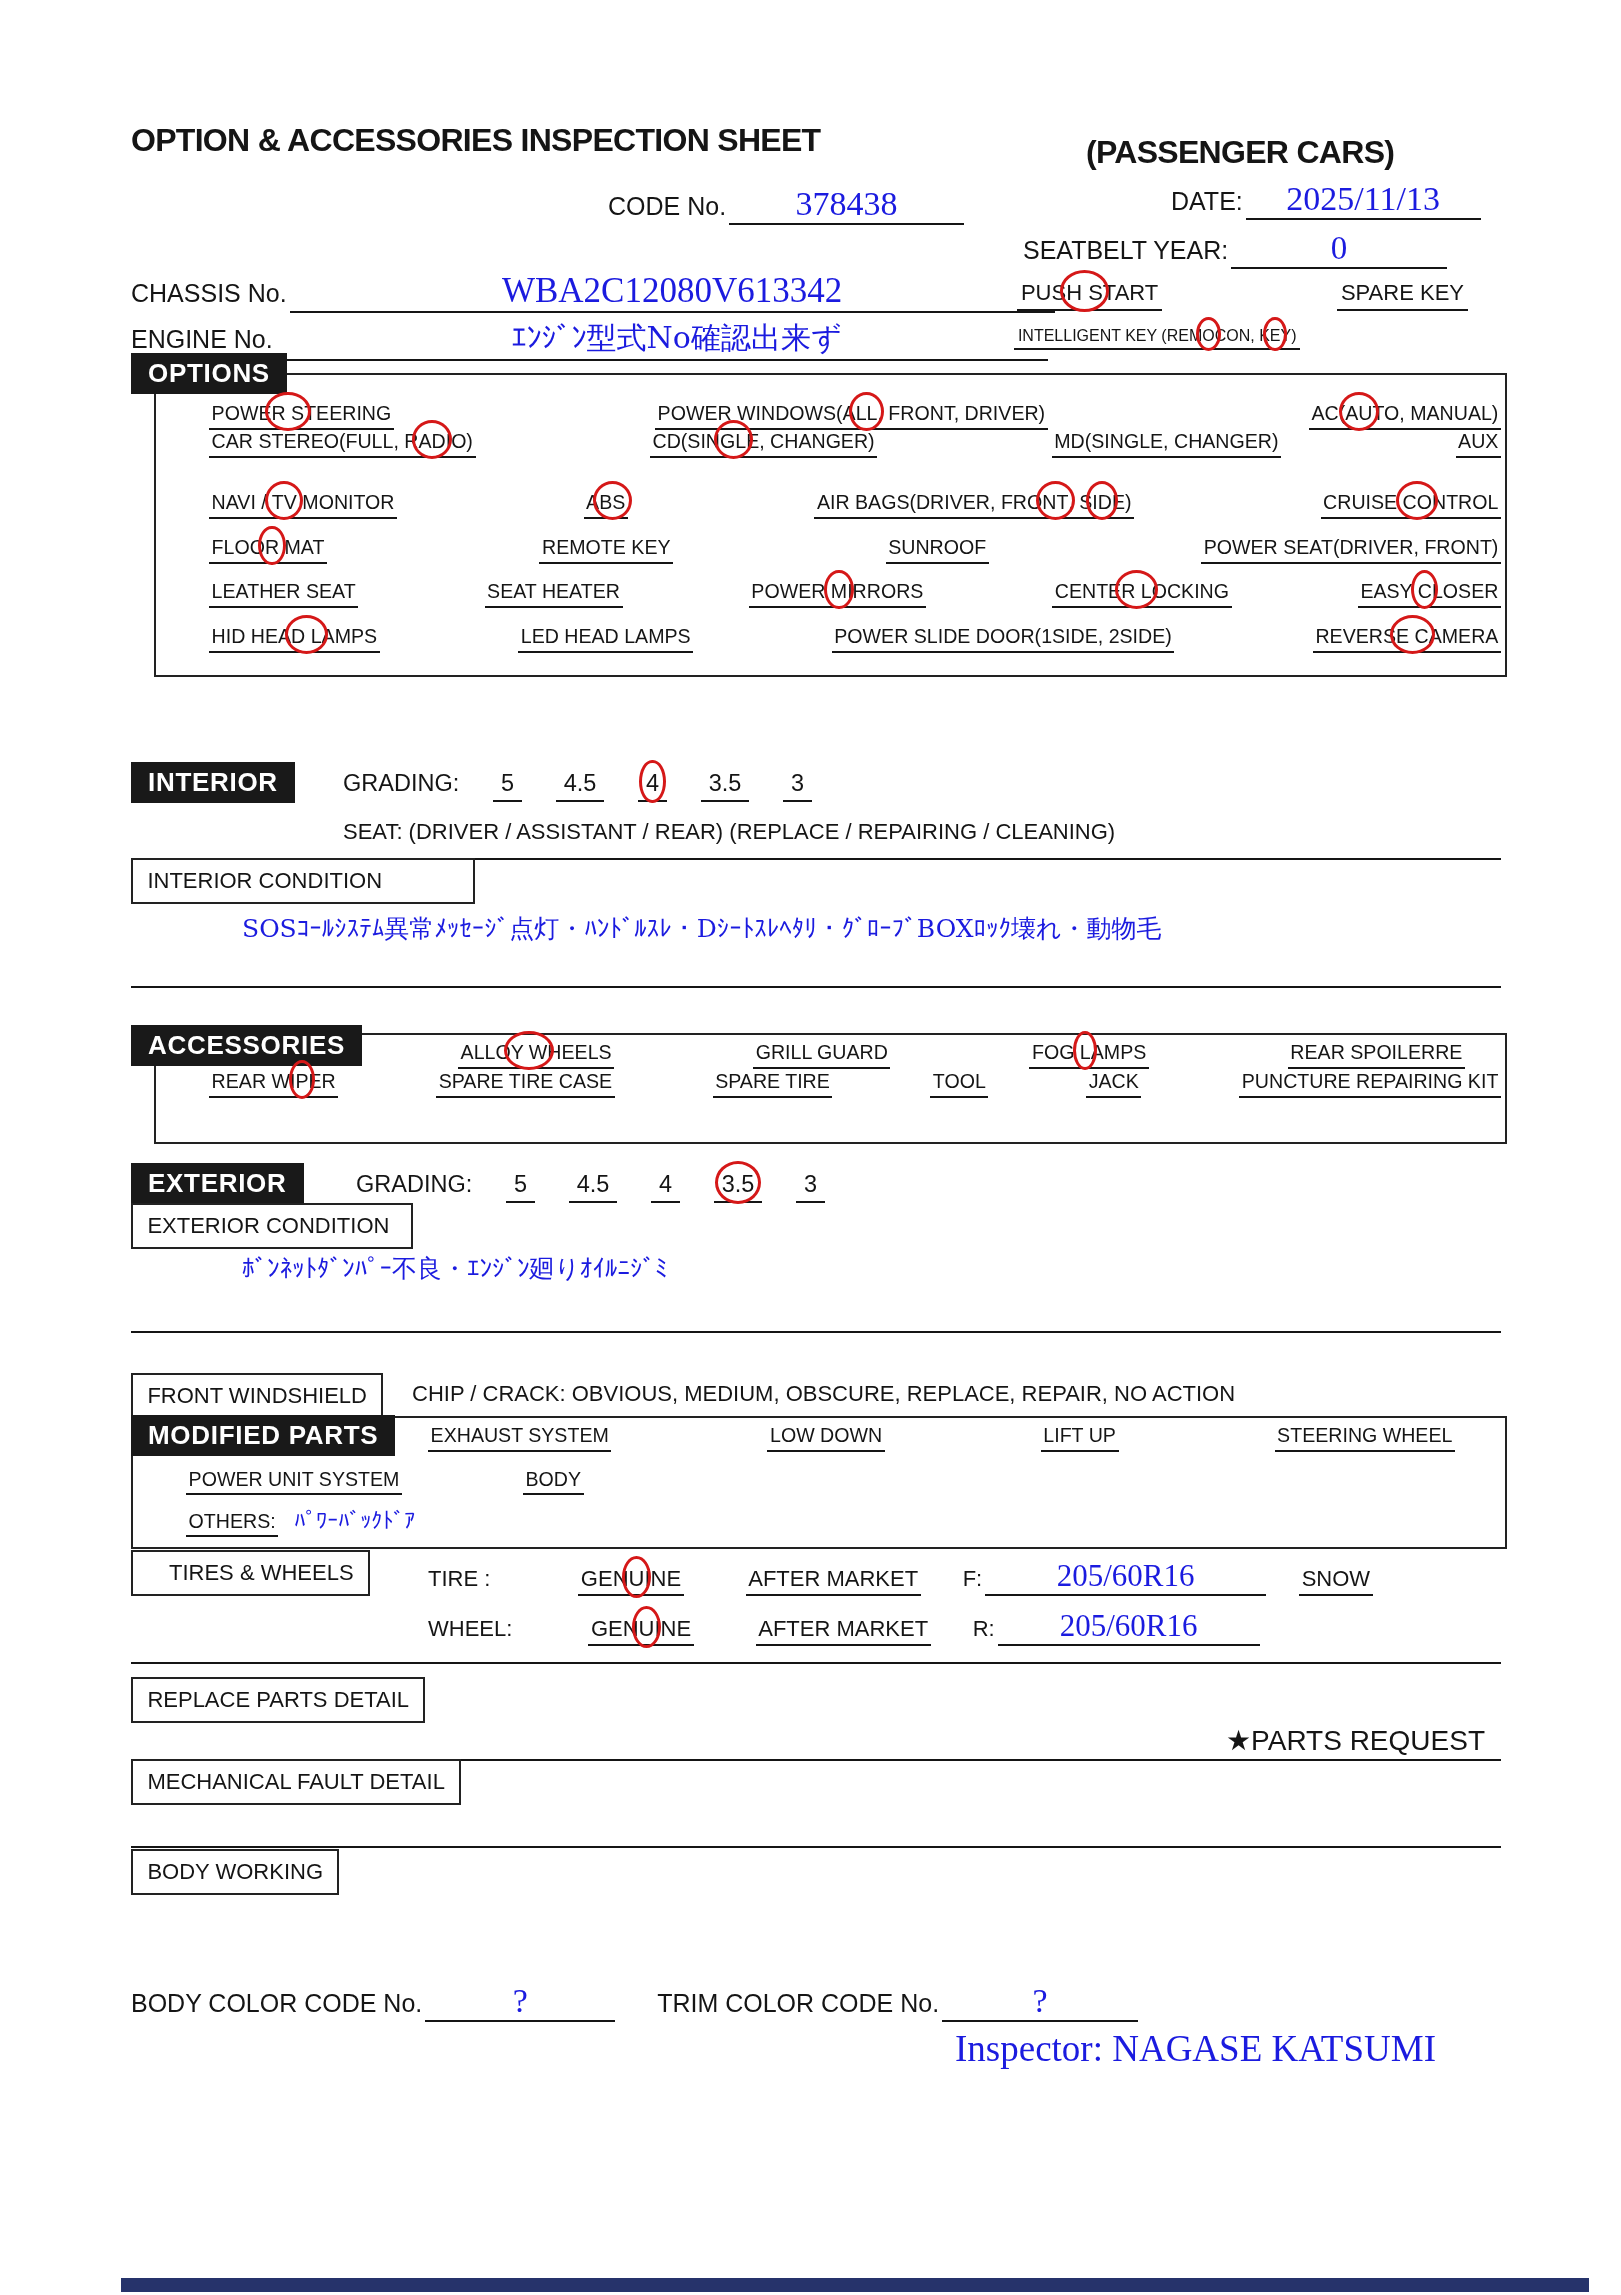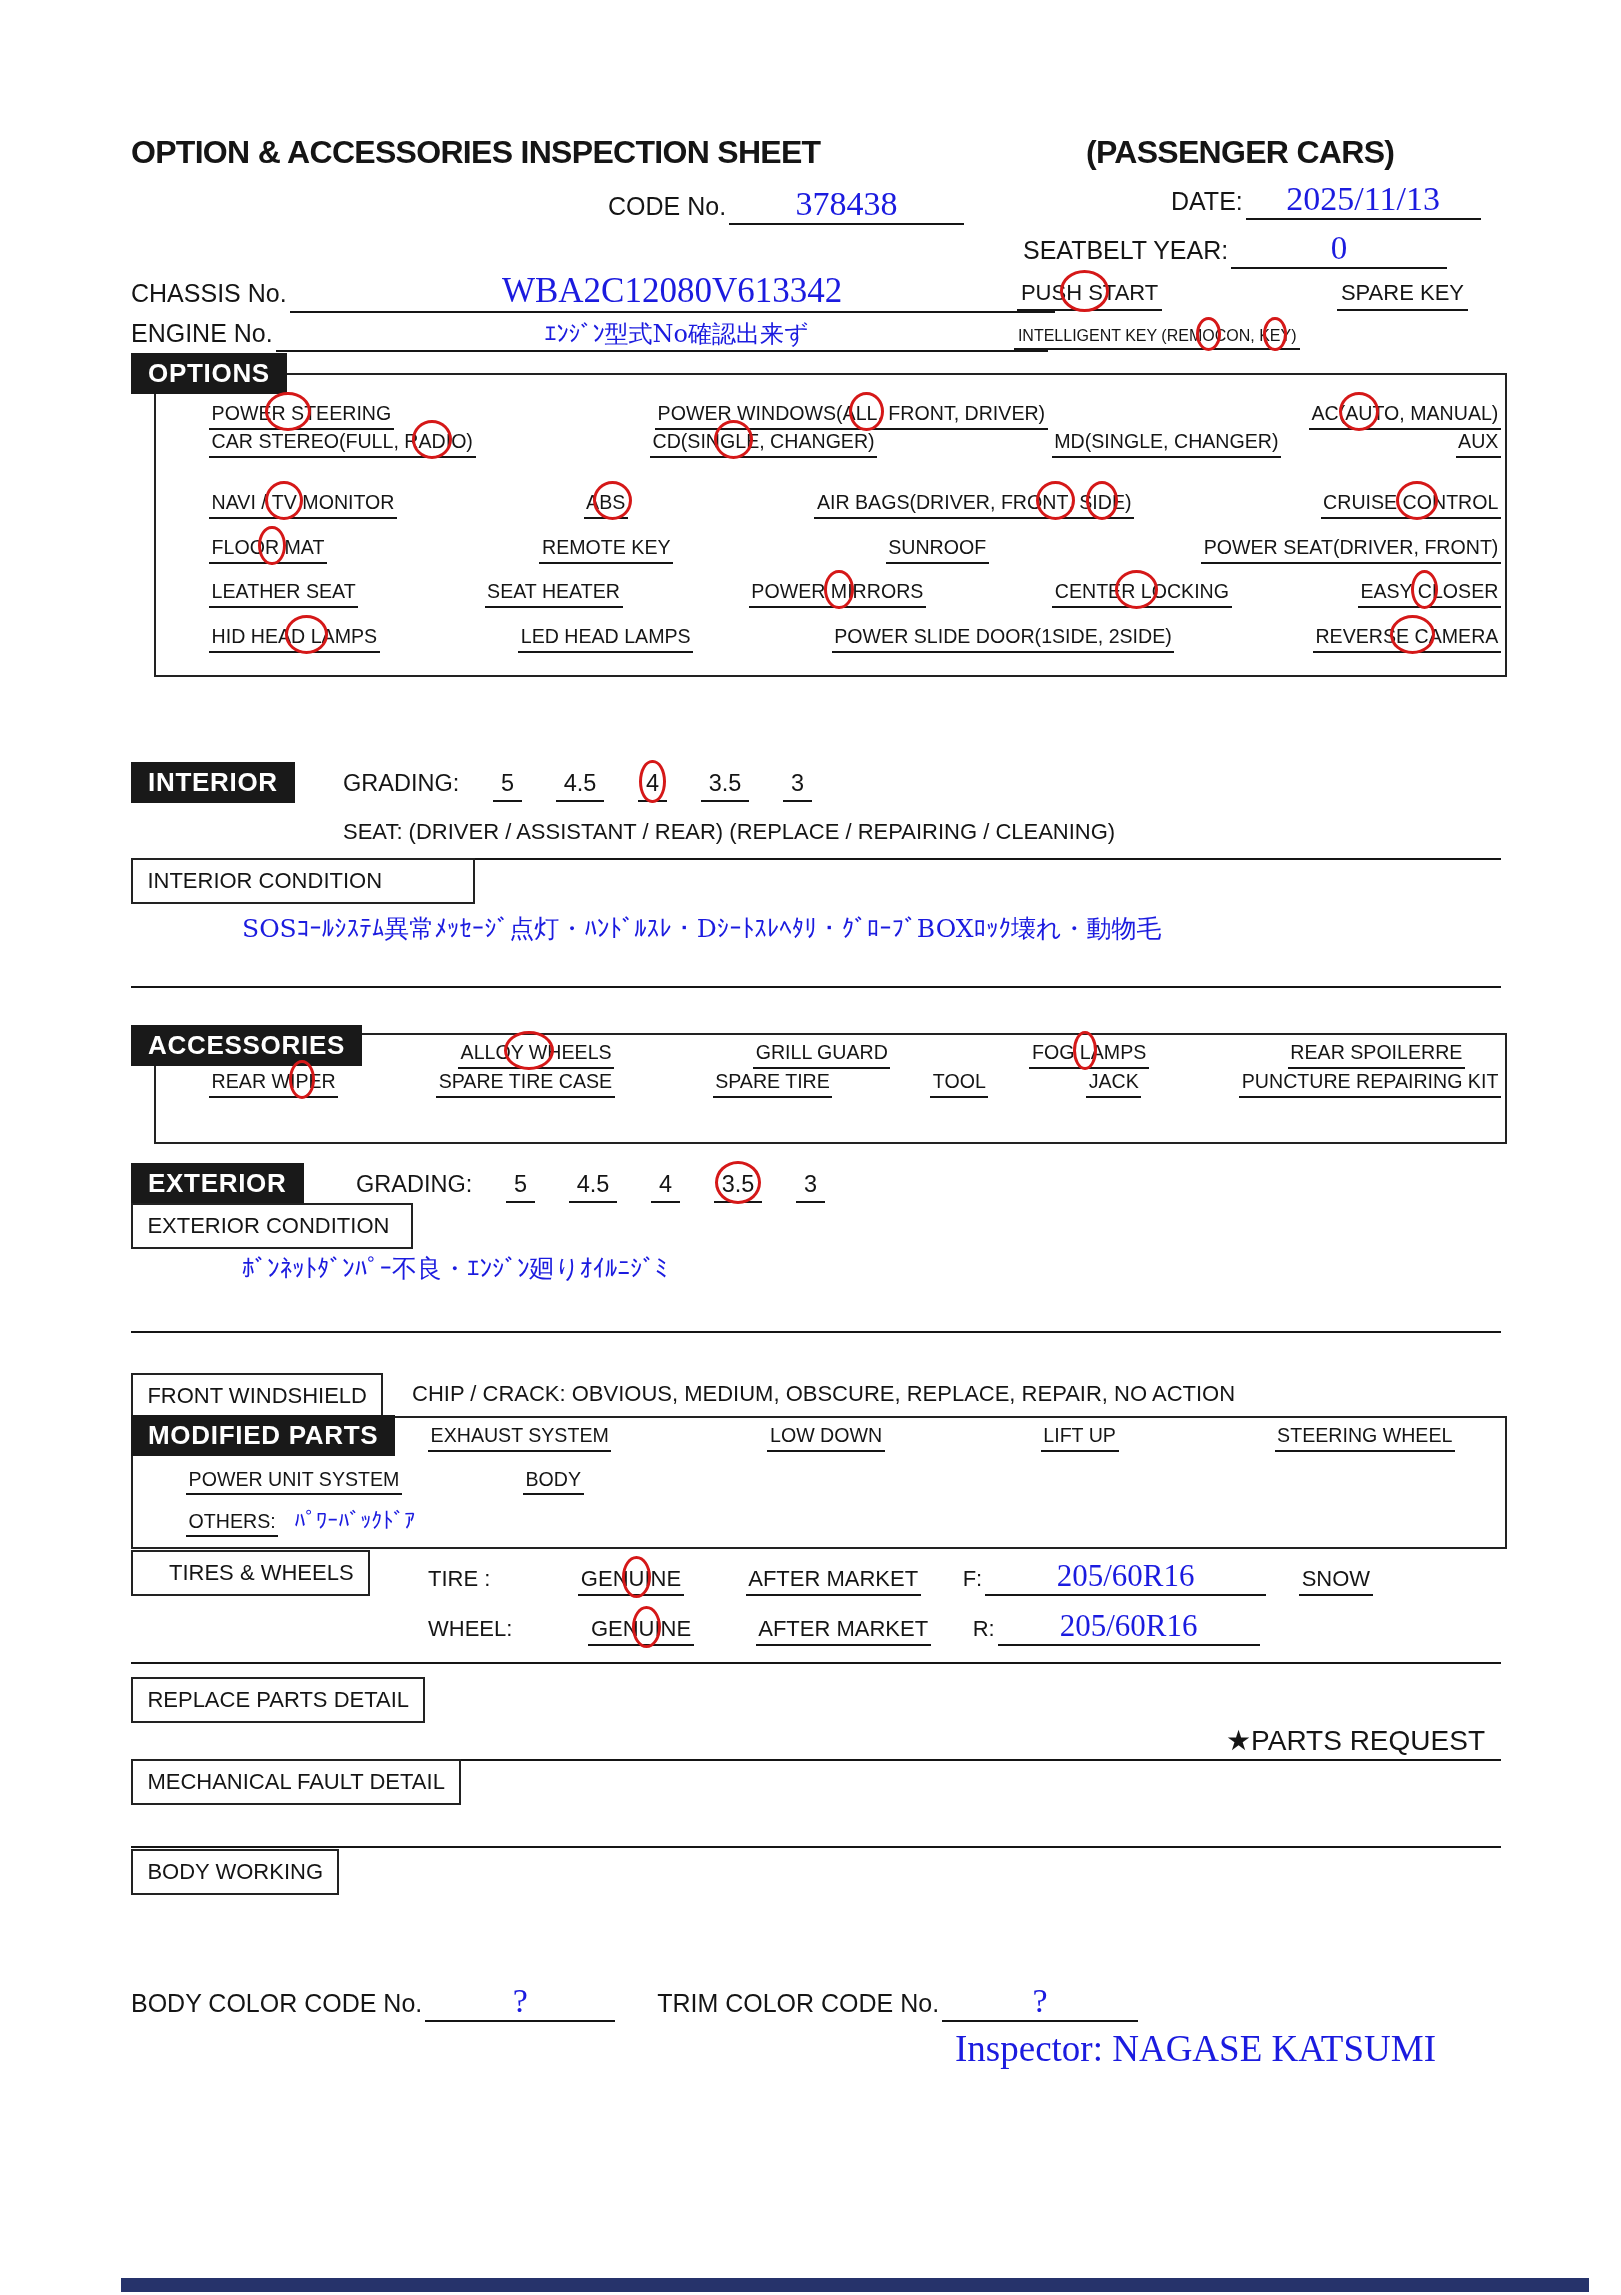--- a/index.html
+++ b/index.html
@@ -30,21 +30,21 @@
   }
   .grades{display:inline-flex;gap:34px;align-items:baseline;font-size:23.5px;}
   .grade{border-bottom:2.6px solid #151515;padding:0 7.8px 2.6px;}
   .footer-bar{position:absolute;background:#26336b;}
 </style>
 </head>
 <body>
 
 <div class="page">
 
-  <div class="abs title" style="left:131px;top:134px;">OPTION &amp; ACCESSORIES INSPECTION SHEET</div>
+  <div class="abs title" style="left:131px;top:122px;">OPTION &amp; ACCESSORIES INSPECTION SHEET</div>
   <div class="abs title" style="left:1086px;top:134px;">(PASSENGER CARS)</div>
 
   <div class="abs" style="left:608px;top:185px;">
     <span class="lbl">CODE No.</span>
     <span class="fill-line" style="width:235px;"><span class="blue" style="font-size:34px;">378438</span></span>
   </div>
   <div class="abs" style="left:1171px;top:180px;">
     <span class="lbl">DATE:</span>
     <span class="fill-line" style="width:235px;"><span class="blue" style="font-size:34px;">2025/11/13</span></span>
   </div>
@@ -55,21 +55,21 @@
 
   <div class="abs" style="left:131px;top:271px;">
     <span class="lbl">CHASSIS No.</span>
     <span class="fill-line" style="width:765px;"><span class="blue" style="font-size:35px;">WBA2C12080V613342</span></span>
   </div>
   <div class="abs lbl-sm u" style="left:1017px;top:280px;">PUS<span class="circ">H S</span>TART</div>
   <div class="abs lbl-sm u" style="left:1337px;top:280px;">SPARE KEY</div>
 
   <div class="abs" style="left:131px;top:318px;">
     <span class="lbl">ENGINE No.</span>
-    <span class="fill-line" style="width:772px;"><span class="hand" style="font-size:24px;margin-left:30px;">ｴﾝｼﾞﾝ型式No確認出来ず</span></span>
+    <span class="fill-line" style="width:772px;"><span class="hand" style="font-size:30px;margin-left:30px;">ｴﾝｼﾞﾝ型式No確認出来ず</span></span>
   </div>
   <div class="abs u" style="left:1014px;top:327px;font-size:16px;">INTELLIGENT KEY (REM<span class="circ">O</span>CON, K<span class="circ">E</span>Y)</div>
 
   <div class="section-box" style="left:154px;top:373px;width:1349px;height:300px;"></div>
   <div class="abs hdr-black" style="left:131px;top:353px;">OPTIONS</div>
 
   <div class="row" style="left:209px;top:402px;width:1292px;">
     <span class="opt">POWE<span class="circ">R S</span>TEERING</span>
     <span class="opt">POWER WINDOWS(A<span class="circ">LL</span>, FRONT, DRIVER)</span>
     <span class="opt">AC(<span class="circ">AU</span>TO, MANUAL)</span>

